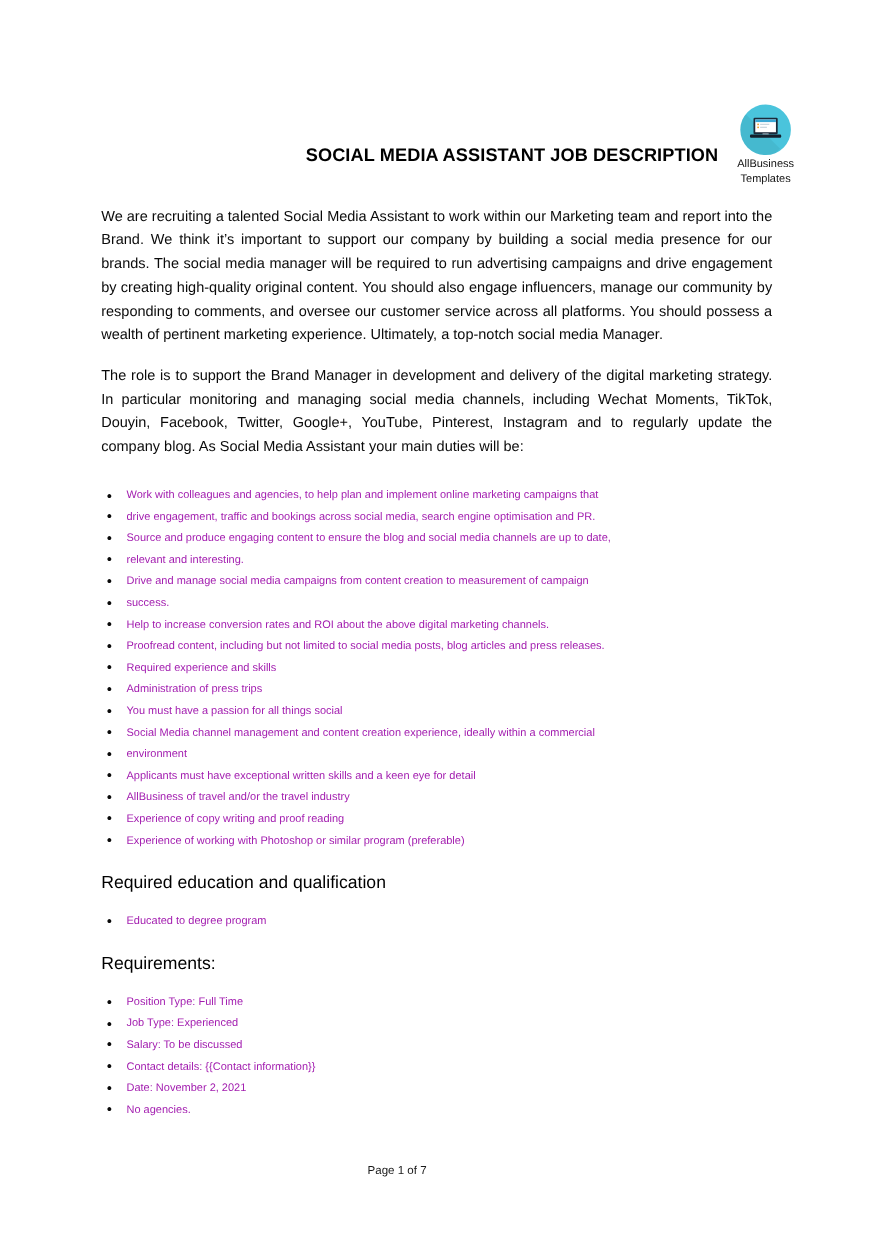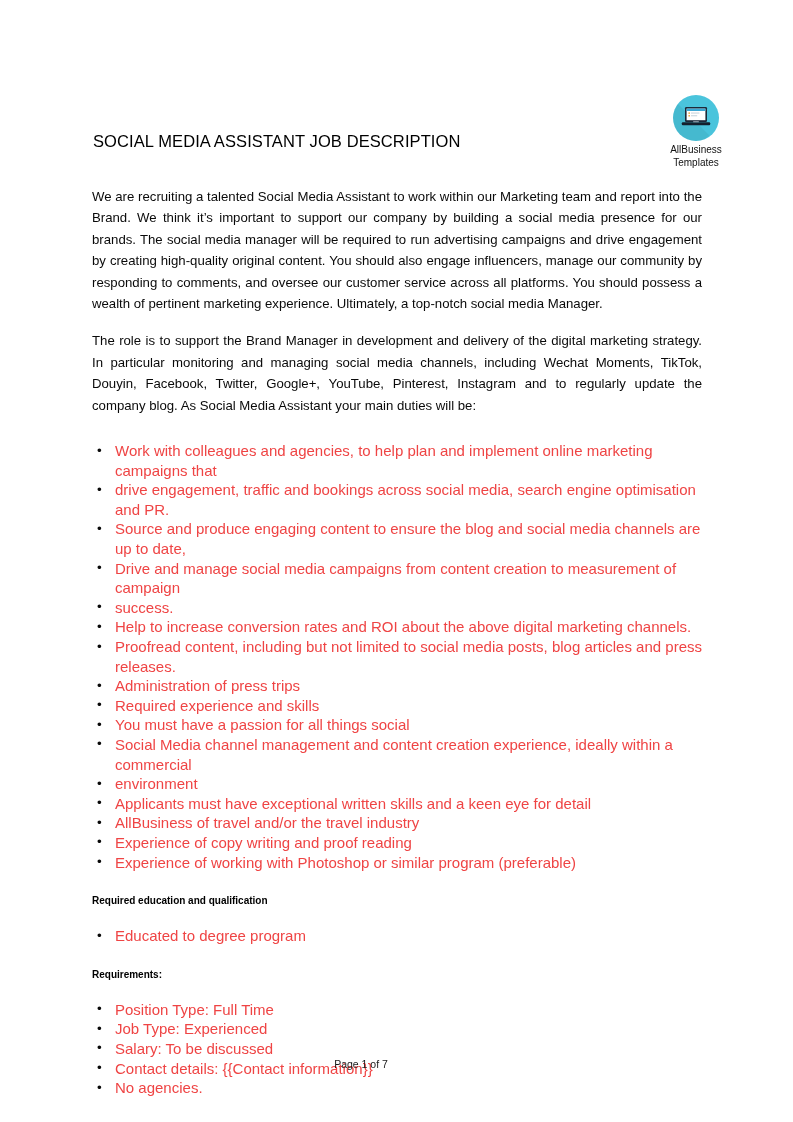--- a/index.html
+++ b/index.html
@@ -66,23 +66,23 @@
     margin-top: 3px;
     letter-spacing: 0px;
   }
 
   
   .doc-title {
     position: absolute;
     top: 132px;
     left: 93px;
     width: 560px;
-    text-align: left;
+    text-align: right;
     font-family: "Liberation Sans", sans-serif;
-    font-weight: normal;
+    font-weight: bold;
     font-size: 16.5px;
     letter-spacing: 0.1px;
     color: #000000;
   }
 
   
   .content {
     position: absolute;
     top: 186px;
     left: 92px;
@@ -96,37 +96,37 @@
     text-align: justify;
     text-justify: inter-word;
     color: #0a0a0a;
   }
   p.para:last-child {
     margin-bottom: 0;
   }
 
   h2.section-head {
     margin: 0;
-    font-size: 10px;
-    font-weight: bold;
+    font-size: 16px;
+    font-weight: normal;
     line-height: 21px;
     color: #000000;
   }
 
   ul.bullets {
     list-style: none;
     margin: 0;
     padding: 0;
   }
   ul.bullets li {
     position: relative;
     padding-left: 23px;
-    font-size: 15px;
+    font-size: 10px;
     line-height: 19.6px;
-    color: #ef4444;
+    color: #a21caf;
     text-align: left;
   }
   ul.bullets li::before {
     content: "\2022";
     position: absolute;
     left: 5px;
     top: -0.5px;
     font-size: 13.5px;
     line-height: 19.6px;
     color: #0a0a0a;
@@ -183,26 +183,27 @@
 
     <p class="para">We are recruiting a talented Social Media Assistant to work within our Marketing team and report into the Brand. We think it’s important to support our company by building a social media presence for our brands. The social media manager will be required to run advertising campaigns and drive engagement by creating high-quality original content. You should also engage influencers, manage our community by responding to comments, and oversee our customer service across all platforms. You should possess a wealth of pertinent marketing experience. Ultimately, a top-notch social media Manager.</p>
     <p class="para">The role is to support the Brand Manager in development and delivery of the digital marketing strategy. In particular monitoring and managing social media channels, including Wechat Moments, TikTok, Douyin, Facebook, Twitter, Google+, YouTube, Pinterest, Instagram and to regularly update the company blog. As Social Media Assistant your main duties will be:</p>
 
     <div class="gap-sm"></div>
 
     <ul class="bullets" id="duties-list">
         <li>Work with colleagues and agencies, to help plan and implement online marketing campaigns that</li>
         <li>drive engagement, traffic and bookings across social media, search engine optimisation and PR.</li>
         <li>Source and produce engaging content to ensure the blog and social media channels are up to date,</li>
+        <li>relevant and interesting.</li>
         <li>Drive and manage social media campaigns from content creation to measurement of campaign</li>
         <li>success.</li>
         <li>Help to increase conversion rates and ROI about the above digital marketing channels.</li>
         <li>Proofread content, including but not limited to social media posts, blog articles and press releases.</li>
+        <li>Required experience and skills</li>
         <li>Administration of press trips</li>
-        <li>Required experience and skills</li>
         <li>You must have a passion for all things social</li>
         <li>Social Media channel management and content creation experience, ideally within a commercial</li>
         <li>environment</li>
         <li>Applicants must have exceptional written skills and a keen eye for detail</li>
         <li>AllBusiness of travel and/or the travel industry</li>
         <li>Experience of copy writing and proof reading</li>
         <li>Experience of working with Photoshop or similar program (preferable)</li>
       </ul>
 
     <div class="gap-lg"></div>
@@ -219,20 +220,21 @@
 
     <h2 class="section-head">Requirements:</h2>
 
     <div class="gap-md"></div>
 
     <ul class="bullets" id="requirements-list">
         <li>Position Type: Full Time</li>
         <li>Job Type: Experienced</li>
         <li>Salary: To be discussed</li>
         <li>Contact details: {{Contact information}}</li>
+        <li>Date:  November 2, 2021</li>
         <li>No agencies.</li>
       </ul>
 
   </div>
 
   <div class="footer">Page 1 of 7</div>
 
 </div>
 
 </body></html>

